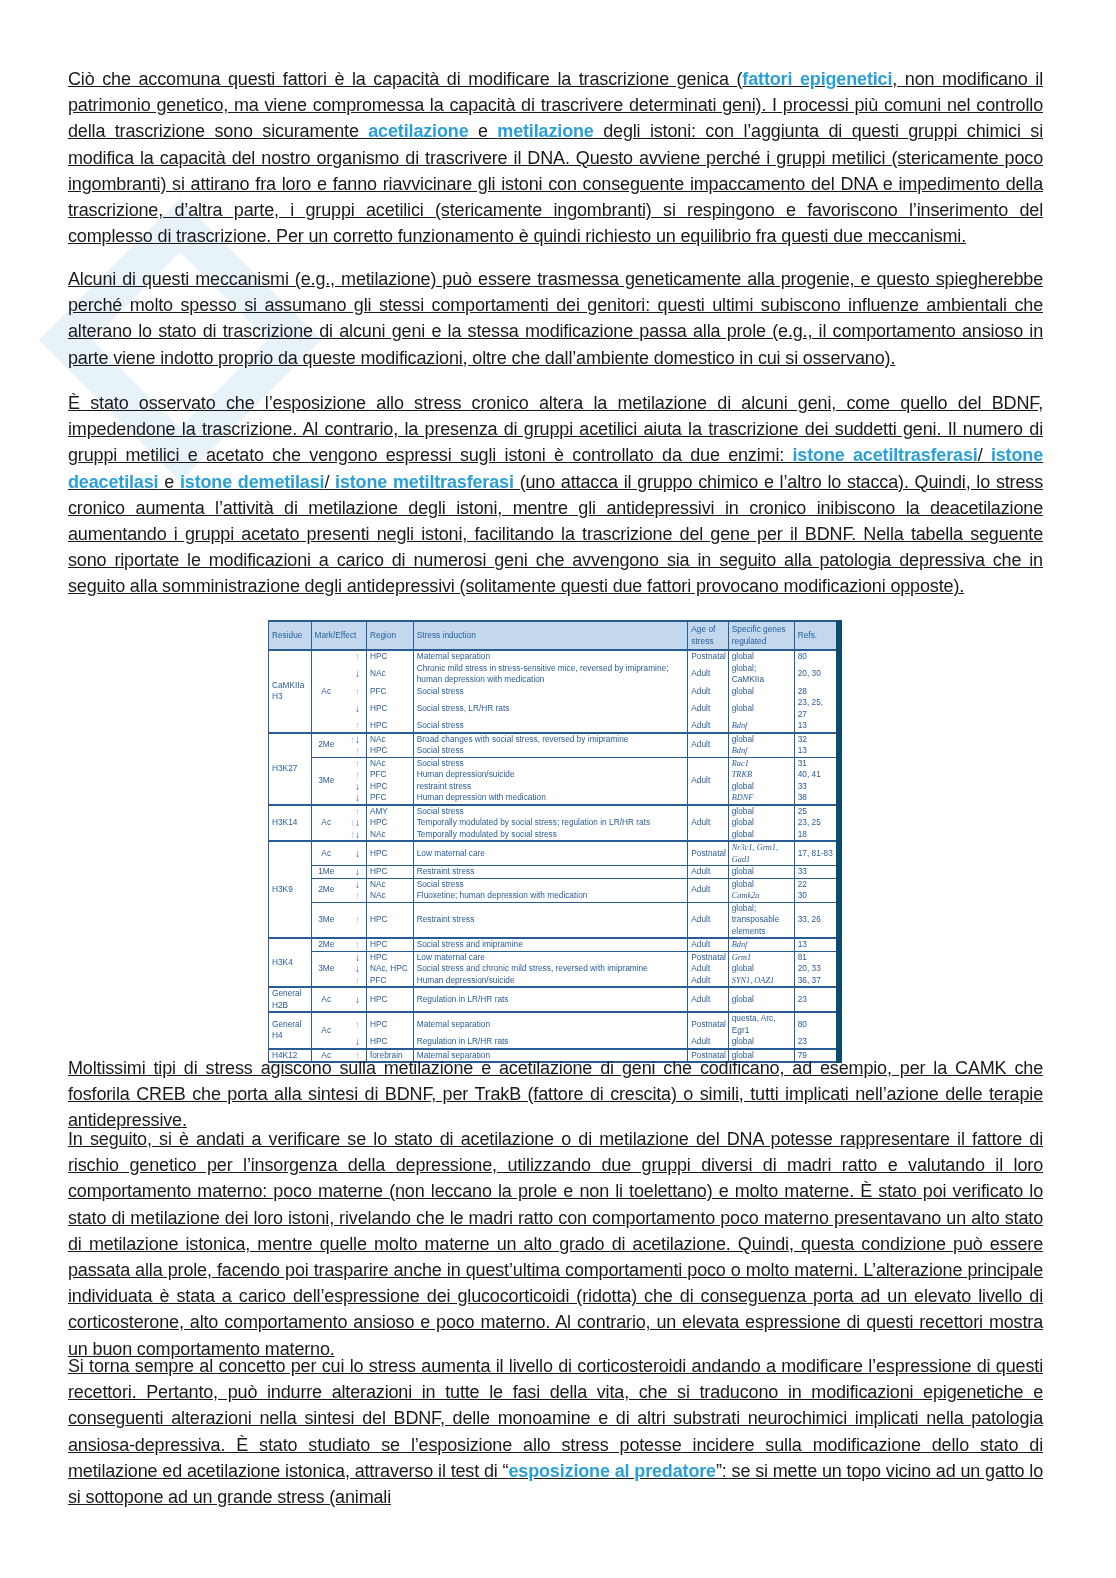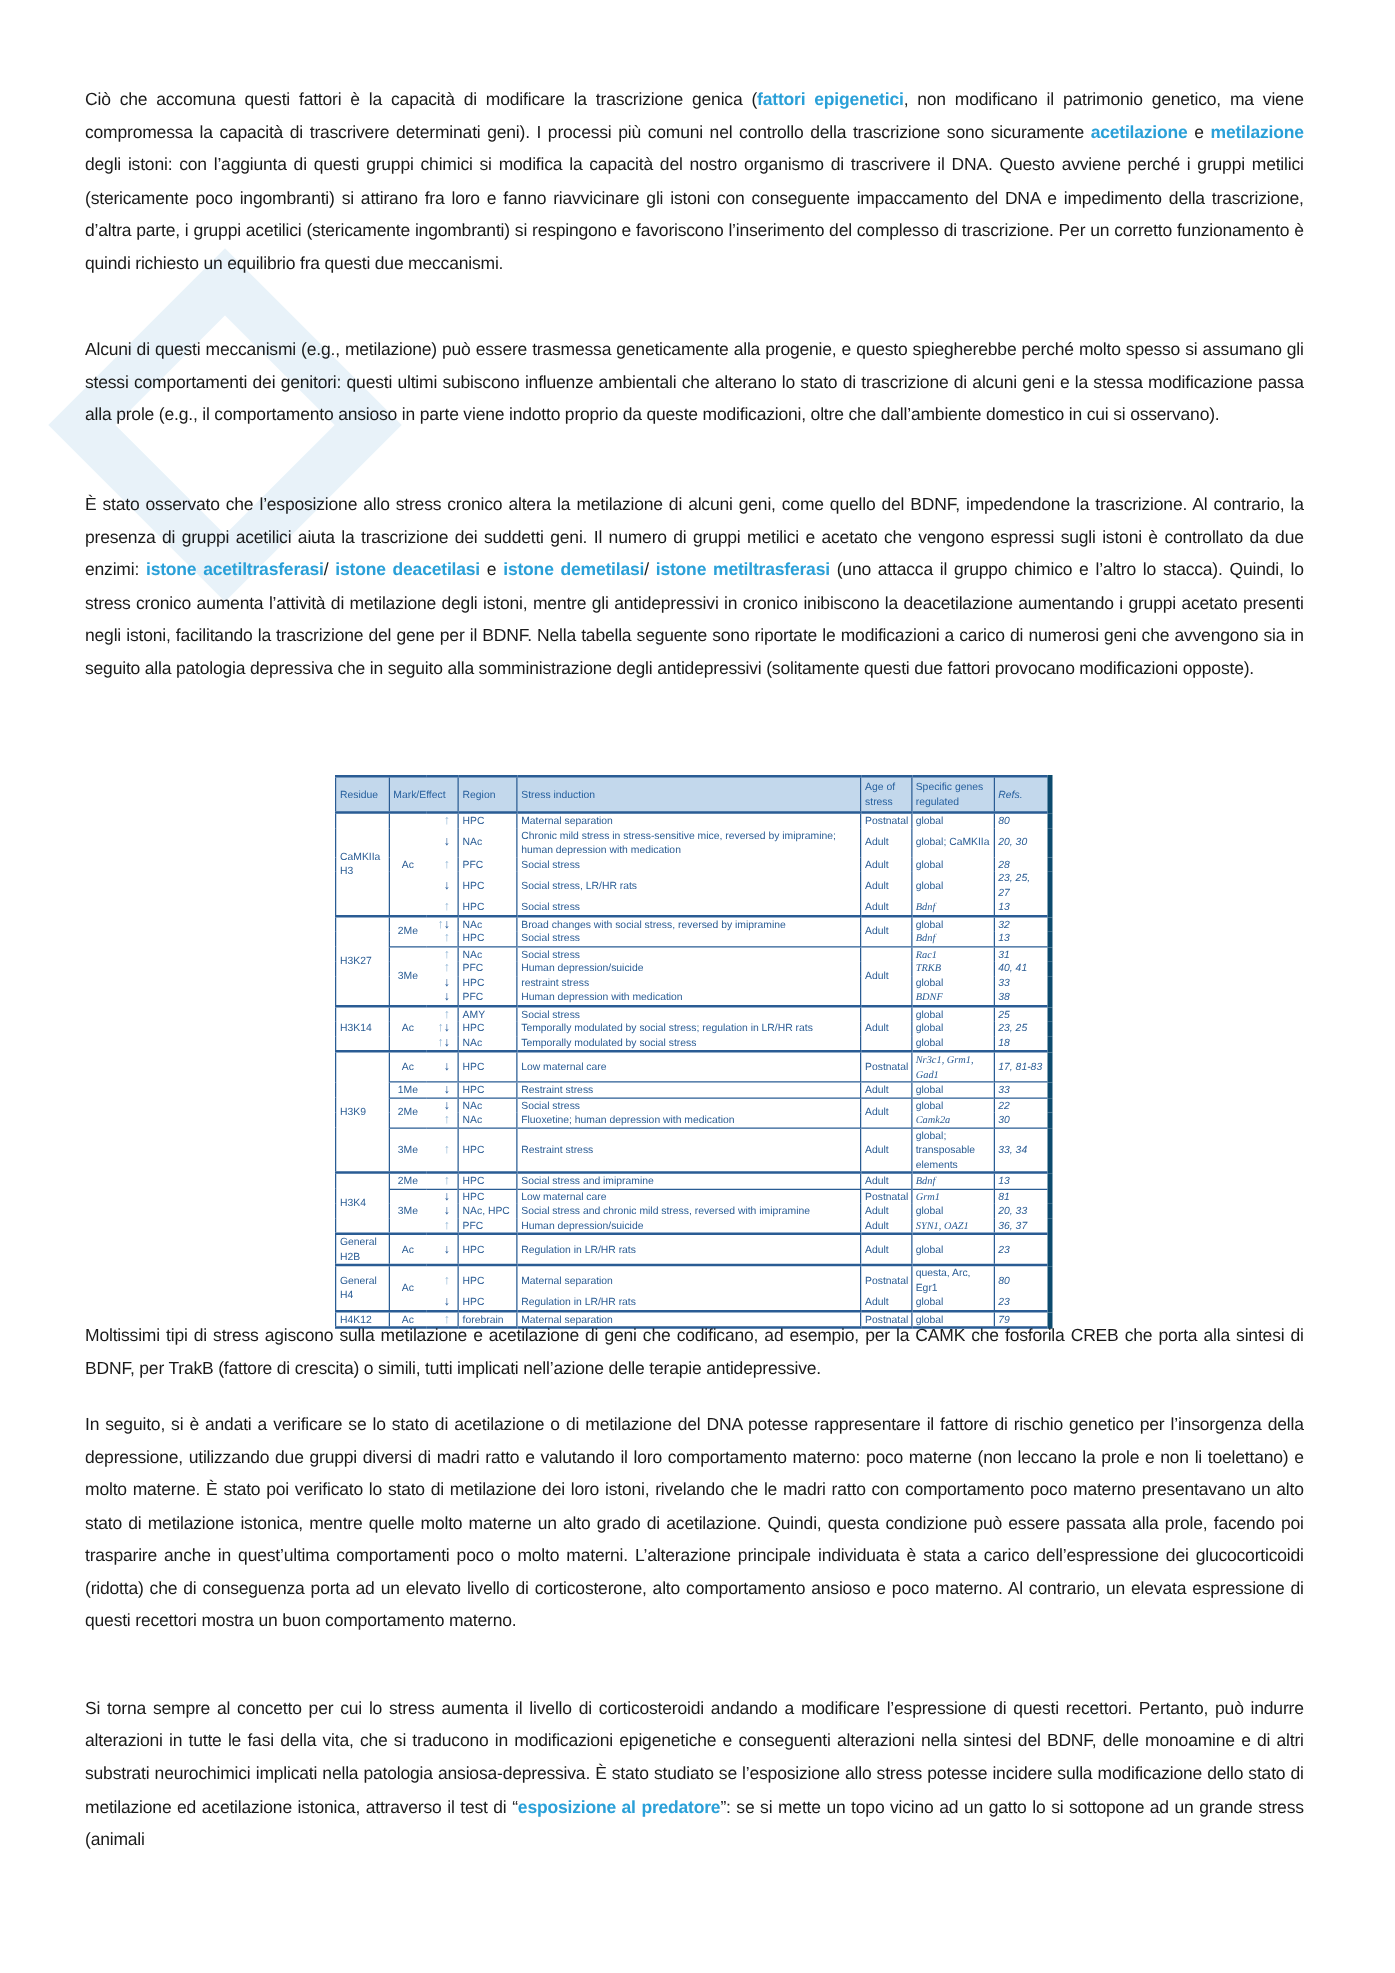--- a/index.html
+++ b/index.html
@@ -8,22 +8,22 @@
   .watermark {
     position: absolute; left: 20px; top: 210px; width: 360px; height: 260px;
     opacity: 0.10; pointer-events: none;
   }
   .watermark .wm-shape {
     position: absolute; left: 60px; top: 30px; width: 200px; height: 200px;
     border: 38px solid #2a8bc9; transform: rotate(45deg); box-sizing: border-box;
   }
   .text-block {
     position: absolute; left: 68px; width: 975px;
-    font-family: "Liberation Sans", sans-serif; font-size: 14px; line-height: 26.2px;
-    color: #1a1a1a; text-align: justify; letter-spacing: -0.15px;
+    font-family: "Liberation Sans", sans-serif; font-size: 18px; line-height: 26.2px;
+    color: #1a1a1a; text-align: justify; letter-spacing: -0.15px; text-decoration: underline;
   }
   .hl { color: #2aa0d8; font-weight: bold; }
 
   
   .table-wrap {
     position: absolute; left: 268px; top: 620px; width: 574px;
   }
   table.epi {
     border-collapse: collapse; width: 574px; table-layout: fixed;
     font-family: "Liberation Sans", sans-serif; font-size: 8.3px; line-height: 11.5px;
@@ -33,21 +33,21 @@
     background: #c3d8ec; color: #27609e; font-weight: normal; text-align: left;
     padding: 2px 3px; border-left: 1px solid #2a5c94; border-top: 2px solid #2a5c94;
     border-bottom: 2px solid #2a5c94; vertical-align: middle; height: 22px;
   }
   table.epi td {
     padding: 0 3px; border-left: 1px solid #2a5c94; vertical-align: middle;
   }
   table.epi tr.grp-start td { border-top: 2px solid #2a5c94; }
   table.epi tr.sub-start td.sub { border-top: 1px solid #2a5c94; }
   table.epi tr.last td { border-bottom: 2px solid #2a5c94; }
-  table.epi th:last-child, table.epi td.refs { border-right: 4px solid #0c4a6e; font-style: italic; }
+  table.epi th:last-child, table.epi td.refs { border-right: 6px solid #0c4a6e; }
   td.arrow { text-align: right; padding-right: 6px !important; font-size: 10px; border-left: none !important; }
   .up { color: #8fb4d4; }
   .down { color: #1f5596; font-weight: bold; }
   .gene-it { font-style: italic; font-family: Liberation Serif, serif; }
   .c-res { width: 40px; }
   .c-mark { width: 28px; text-align: center; }
   .c-arrow { width: 24px; }
   .c-reg { width: 44px; }
   .c-stress { width: 258px; }
   .c-age { width: 38px; }
@@ -238,21 +238,21 @@
             <td class="sub gene-it">Camk2a</td>
             <td class="sub refs">30</td>
           </tr>
           <tr class="sub-start">
             <td class="sub c-mark">3Me</td>
             <td class="arrow sub"><span class="up">↑</span></td>
             <td class="sub">HPC</td>
             <td class="sub">Restraint stress</td>
             <td class="sub">Adult</td>
             <td class="sub">global; transposable elements</td>
-            <td class="sub refs">33, 34</td>
+            <td class="sub refs">33, 26</td>
           </tr>
           <tr class="grp-start">
             <td rowspan="4">H3K4</td>
             <td class="sub c-mark">2Me</td>
             <td class="arrow sub"><span class="up">↑</span></td>
             <td class="sub">HPC</td>
             <td class="sub">Social stress and imipramine</td>
             <td class="sub">Adult</td>
             <td class="sub gene-it">Bdnf</td>
             <td class="sub refs">13</td>

